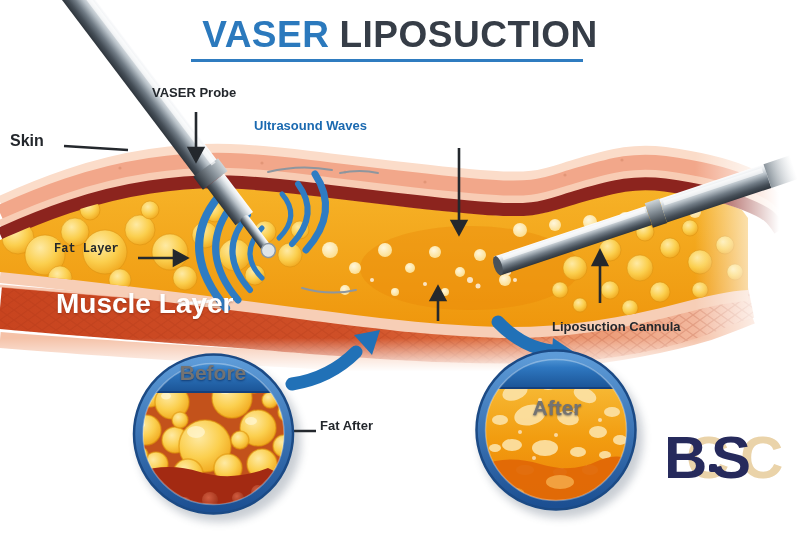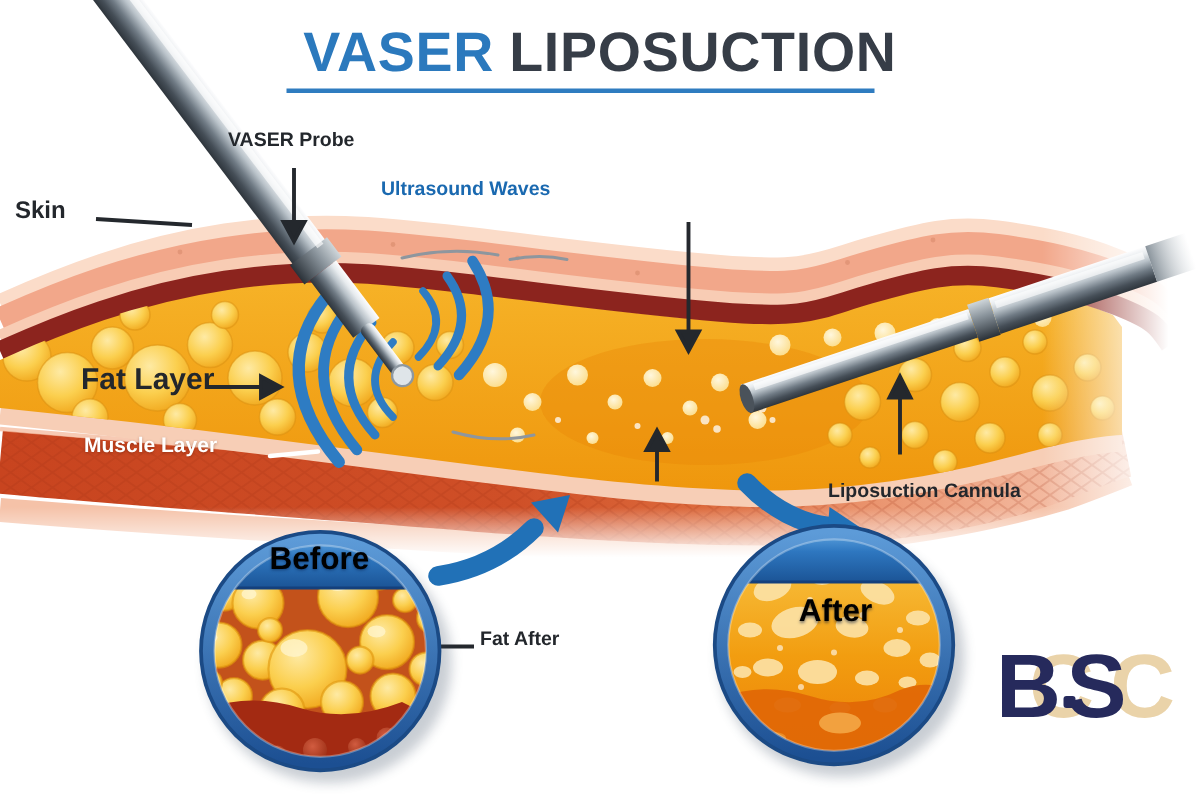--- a/index.html
+++ b/index.html
@@ -12,21 +12,21 @@
   .lbl.white{color:#ffffff;text-shadow:0 1px 2px rgba(70,20,5,.35);}
   .lbl.blue{color:#1a69b0;white-space:normal;text-align:left;}
 
   #title{position:absolute;left:0;top:14px;width:800px;text-align:center;
          font-size:37px;font-weight:bold;letter-spacing:.5px;}
   #title .brand{color:#2b79bd;}
   #title .rest{color:#363d47;margin-left:10px;}
   #title-underline{position:absolute;left:191px;top:59px;width:392px;height:3px;background:#2f7cc0;}
 
   .banner-text{position:absolute;width:160px;text-align:center;font-size:21px;font-weight:bold;
-               color:#000000;text-shadow:0 1px 2px rgba(0,20,60,.5);}
+               color:#737373;text-shadow:0 1px 2px rgba(0,20,60,.5);}
 
   #logo{position:absolute;left:664px;top:428px;width:140px;height:64px;font-weight:bold;font-size:60px;line-height:60px;}
   #logo span{position:absolute;top:0;}
   #logo .navy{color:#262a5c;z-index:2;}
   #logo .beige{color:#ead3a9;z-index:1;}
   #logo .l0{left:0;}
   #logo .l1{left:22px;}
   #logo .l2{left:47px;}
   #logo .l3{left:76px;}
   #logo .dot{position:absolute;left:45px;top:36px;width:8px;height:8px;background:#262a5c;border-radius:2px;z-index:3;}
@@ -383,22 +383,22 @@
 </svg>
 
   <div id="title">
     <span class="brand">VASER</span><span class="rest">LIPOSUCTION</span>
   </div>
   <div id="title-underline"></div>
 
   <div class="lbl" style="left:152px;top:86px;">VASER Probe</div>
   <div class="lbl" style="left:10px;top:133px;font-size:16px;">Skin</div>
   <div class="lbl blue" style="left:254px;top:119px;width:114px;line-height:1.15;">Ultrasound Waves</div>
-  <div class="lbl" style="left:54px;top:243px;font-size:20px;">Fat Layer</div>
-  <div class="lbl white" style="left:56px;top:289px;font-size:14px;">Muscle Layer</div>
+  <div class="lbl" style="left:54px;top:243px;font-size:12px;font-family:Liberation Mono, monospace;">Fat Layer</div>
+  <div class="lbl white" style="left:56px;top:289px;font-size:28px;">Muscle Layer</div>
   <div class="lbl" style="left:552px;top:320px;">Liposuction Cannula</div>
   <div class="lbl" style="left:320px;top:419px;">Fat After</div>
 
   <div class="banner-text" style="left:133px;top:361px;">Before</div>
   <div class="banner-text" style="left:477px;top:356px;margin-top:40px;">After</div>
 
   <div id="logo">
     <span class="beige l1">C</span>
     <span class="beige l3">C</span>
     <span class="navy l0">B</span>

